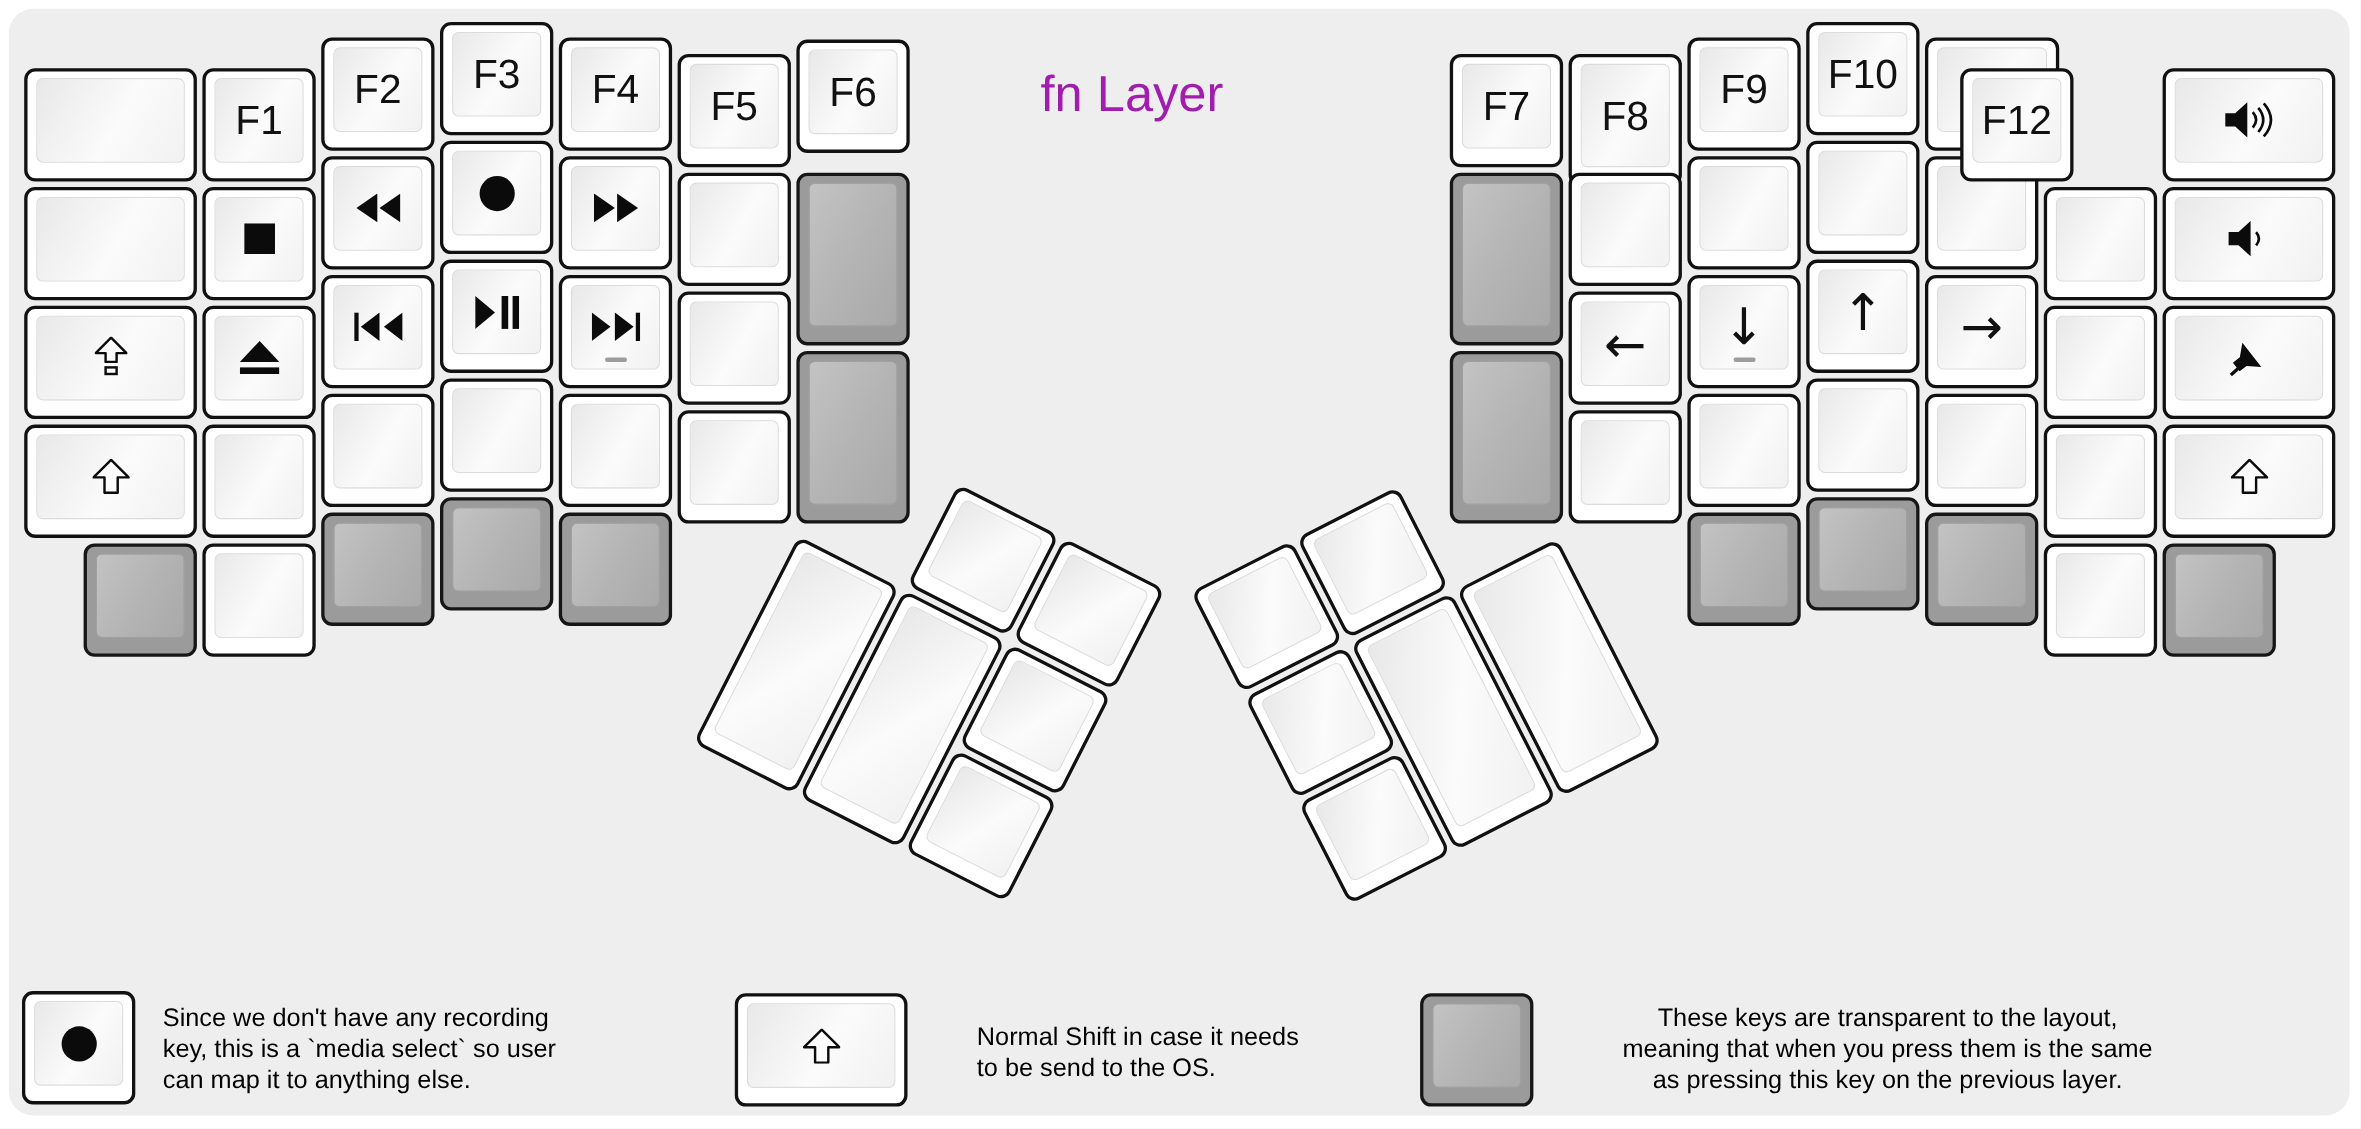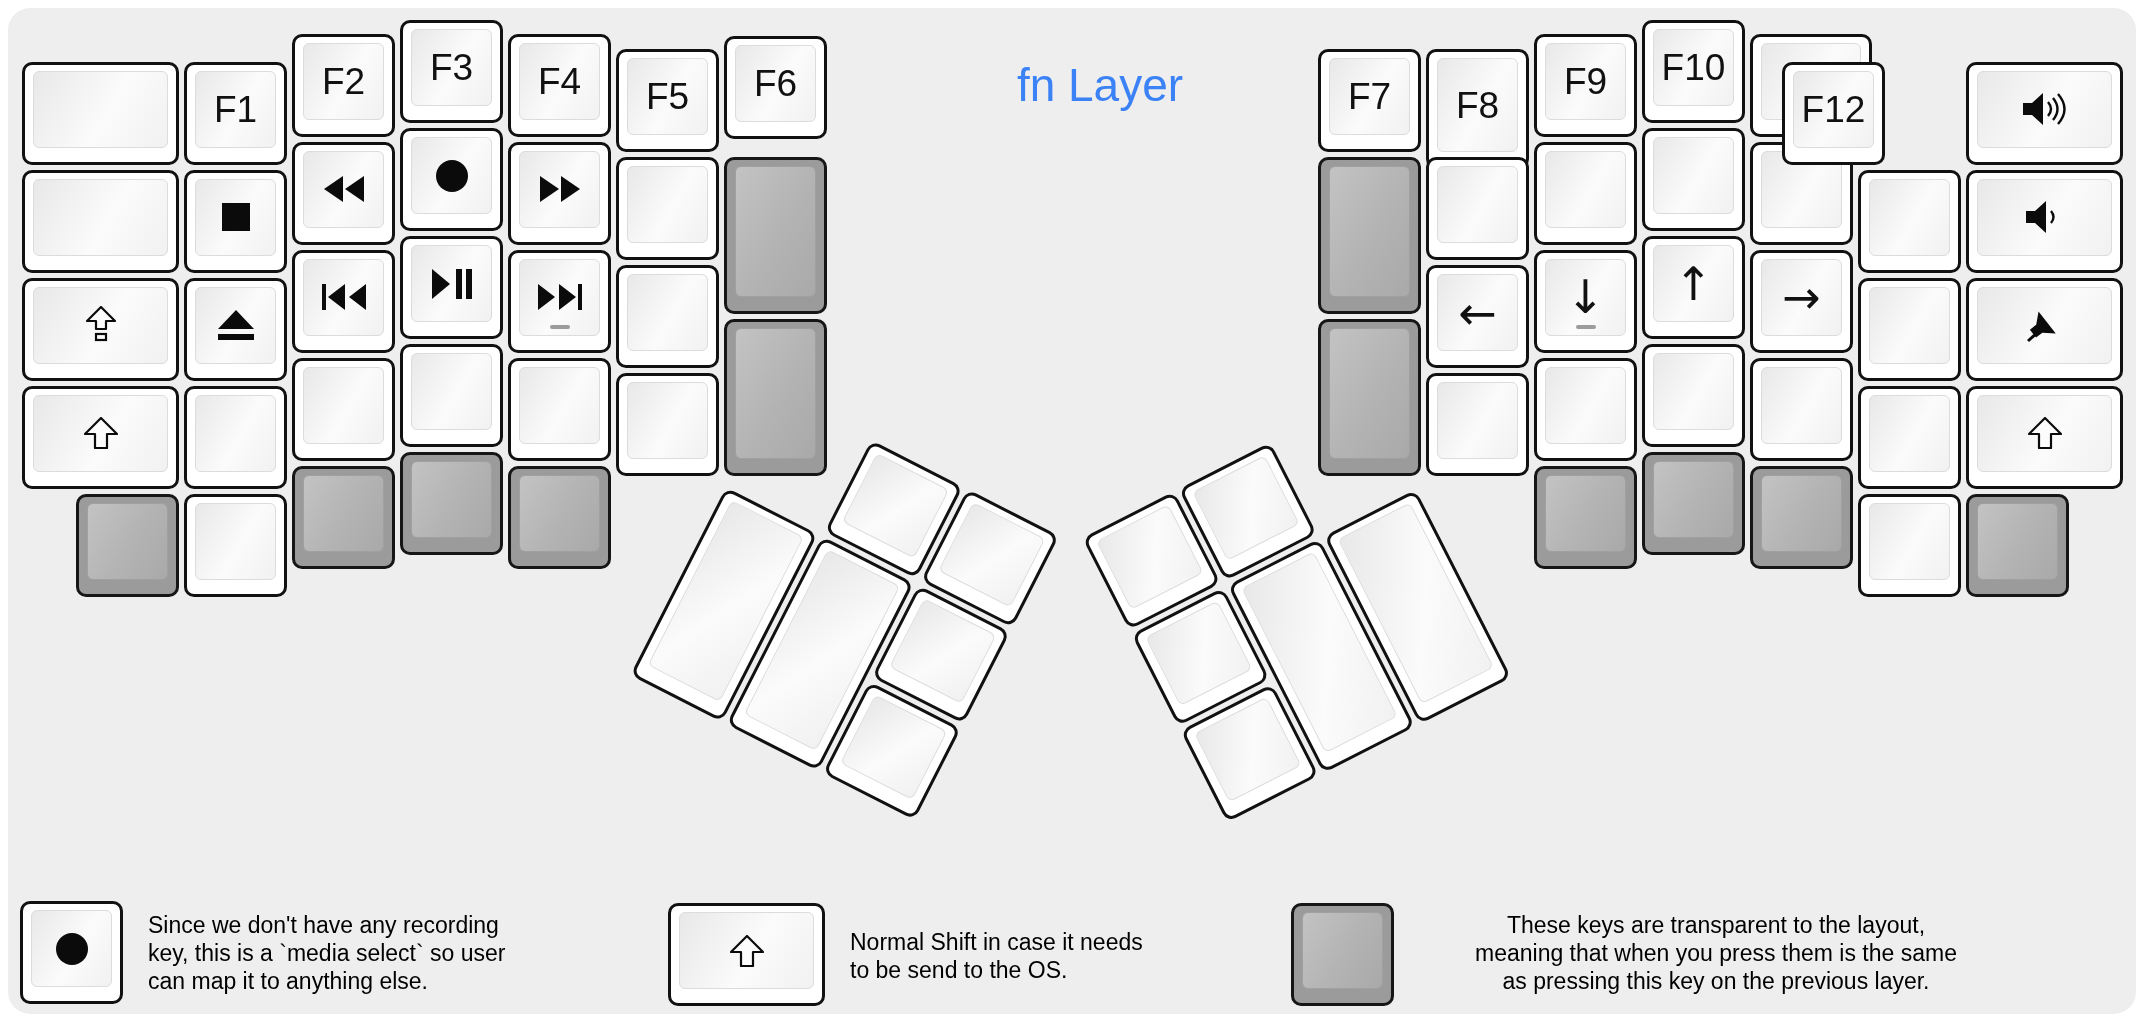--- a/index.html
+++ b/index.html
@@ -31,29 +31,29 @@
   }
   .klabel{font-size:37px;color:#111;line-height:1;}
   .icon{display:flex;align-items:center;justify-content:center;}
   .arrow{font-family:"DejaVu Sans", sans-serif;font-size:46px;color:#111;line-height:1;}
   .keytop.homing::after{
     content:"";position:absolute;bottom:6px;left:50%;transform:translateX(-50%);
     width:20px;height:4px;border-radius:2px;background:#9c9c9c;
   }
   .cluster{position:absolute;width:324px;height:324px;}
   .title{
-    position:absolute;left:1100px;top:60px;transform:translateX(-50%);
-    font-size:46px;color:#3b82f6;white-space:nowrap;line-height:1.1;
+    position:absolute;left:1029px;top:60px;transform:translateX(-50%);
+    font-size:46px;color:#a21caf;white-space:nowrap;line-height:1.1;
   }
   .ltext{
     position:absolute;margin:0;font-size:23px;line-height:1.22;color:#000;
     white-space:pre-line;
   }
   .ltext.t0{left:148px;top:911px;width:430px;}
-  .ltext.t1{left:850px;top:928px;width:360px;}
+  .ltext.t1{left:888px;top:928px;width:360px;}
   .ltext.t2{left:1416px;top:911px;width:600px;text-align:center;}
 </style>
 </head>
 <body>
 
 <div class="board"></div>
 <div class="title">fn Layer</div>
 <div id="keys">
     <div class="half">
       <div class="key" style="left: 22px; top: 61.58px; width: 157px; height: 103px;">

